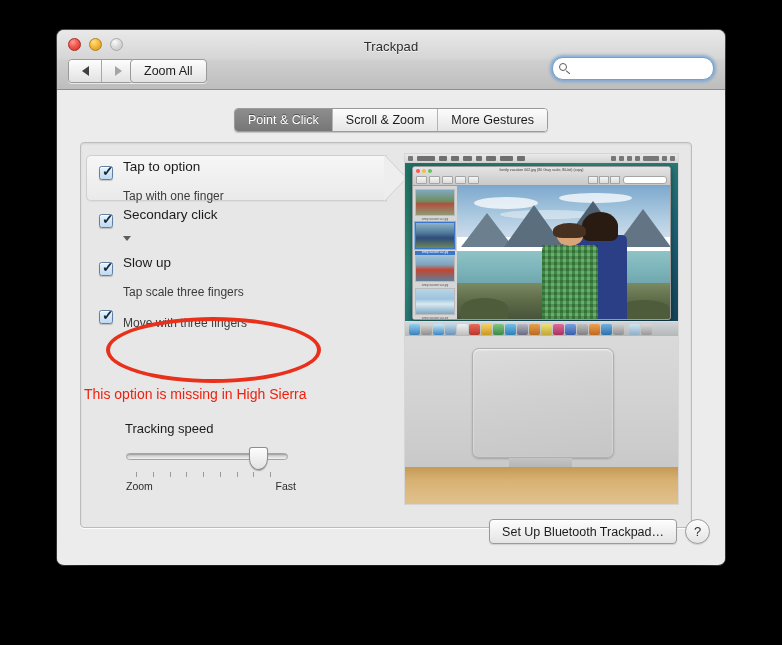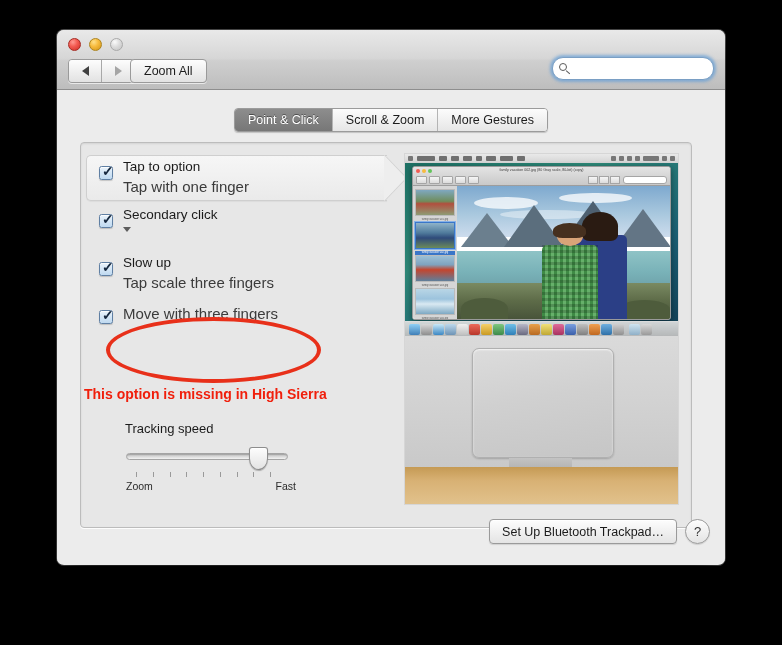--- a/index.html
+++ b/index.html
@@ -142,35 +142,35 @@
     background:linear-gradient(to bottom,#eaf3fb 0%,#bfd9f0 100%);
     box-shadow:inset 0 1px 0 rgba(255,255,255,.8), 0 1px 1px rgba(0,0,0,.18);
     box-sizing:border-box;
   }
   .cbox .chk{
     position:absolute;left:2px;top:-3px;font-size:14px;line-height:14px;
     color:#16283e;font-weight:bold;
   }
   .opttext{position:absolute;left:42px;top:5px;z-index:3;}
   .opttitle{font-size:13.5px;color:#1b1b1b;line-height:17px;}
-  .optsub{font-size:15px;color:#3b3b3b;line-height:16px;margin-top:4px;display:flex;gap:9px;}
+  .optsub{font-size:12px;color:#3b3b3b;line-height:16px;margin-top:13px;display:flex;gap:9px;}
   .dropcaret{
     width:0;height:0;border-left:4.5px solid transparent;border-right:4.5px solid transparent;
     border-top:5px solid #5d5d5d;display:inline-block;
   }
 
   
   .annot-ellipse{
     position:absolute;left:25px;top:164px;width:207px;height:58px;
     border:4px solid #e8301a;border-radius:50%;
     z-index:6;pointer-events:none;
   }
   .annot-text{
     position:absolute;left:3px;top:233px;z-index:6;
-    font-size:14px;color:#f01f0c;white-space:nowrap;font-weight:bold;
+    font-size:14px;color:#f01f0c;white-space:nowrap;
   }
 
   
   .tslabel{position:absolute;left:44px;top:268px;font-size:13px;color:#1b1b1b;}
   .slider{position:absolute;left:45px;top:294px;width:165px;height:40px;}
   .strack{
     position:absolute;left:0;top:6px;width:162px;height:7px;border-radius:4px;
     background:linear-gradient(to bottom,#b9b9b9,#dcdcdc 55%,#f2f2f2);
     border:1px solid #a4a4a4;box-sizing:border-box;
     box-shadow:inset 0 1px 1px rgba(0,0,0,.14);
@@ -286,20 +286,21 @@
 
   <div class="window">
 
     <div class="titlebar">
       <div class="traffic">
         <div class="tl tl-red"></div>
         <div class="tl tl-yellow"></div>
         <div class="tl tl-gray"></div>
       </div>
 
+      <div class="wtitle">Trackpad</div>
 
       <div class="navseg">
         <div class="navbtn">
           <span class="tri-l"></span>
         </div>
         <div class="navbtn">
           <span class="tri-r"></span>
         </div>
       </div>
 

